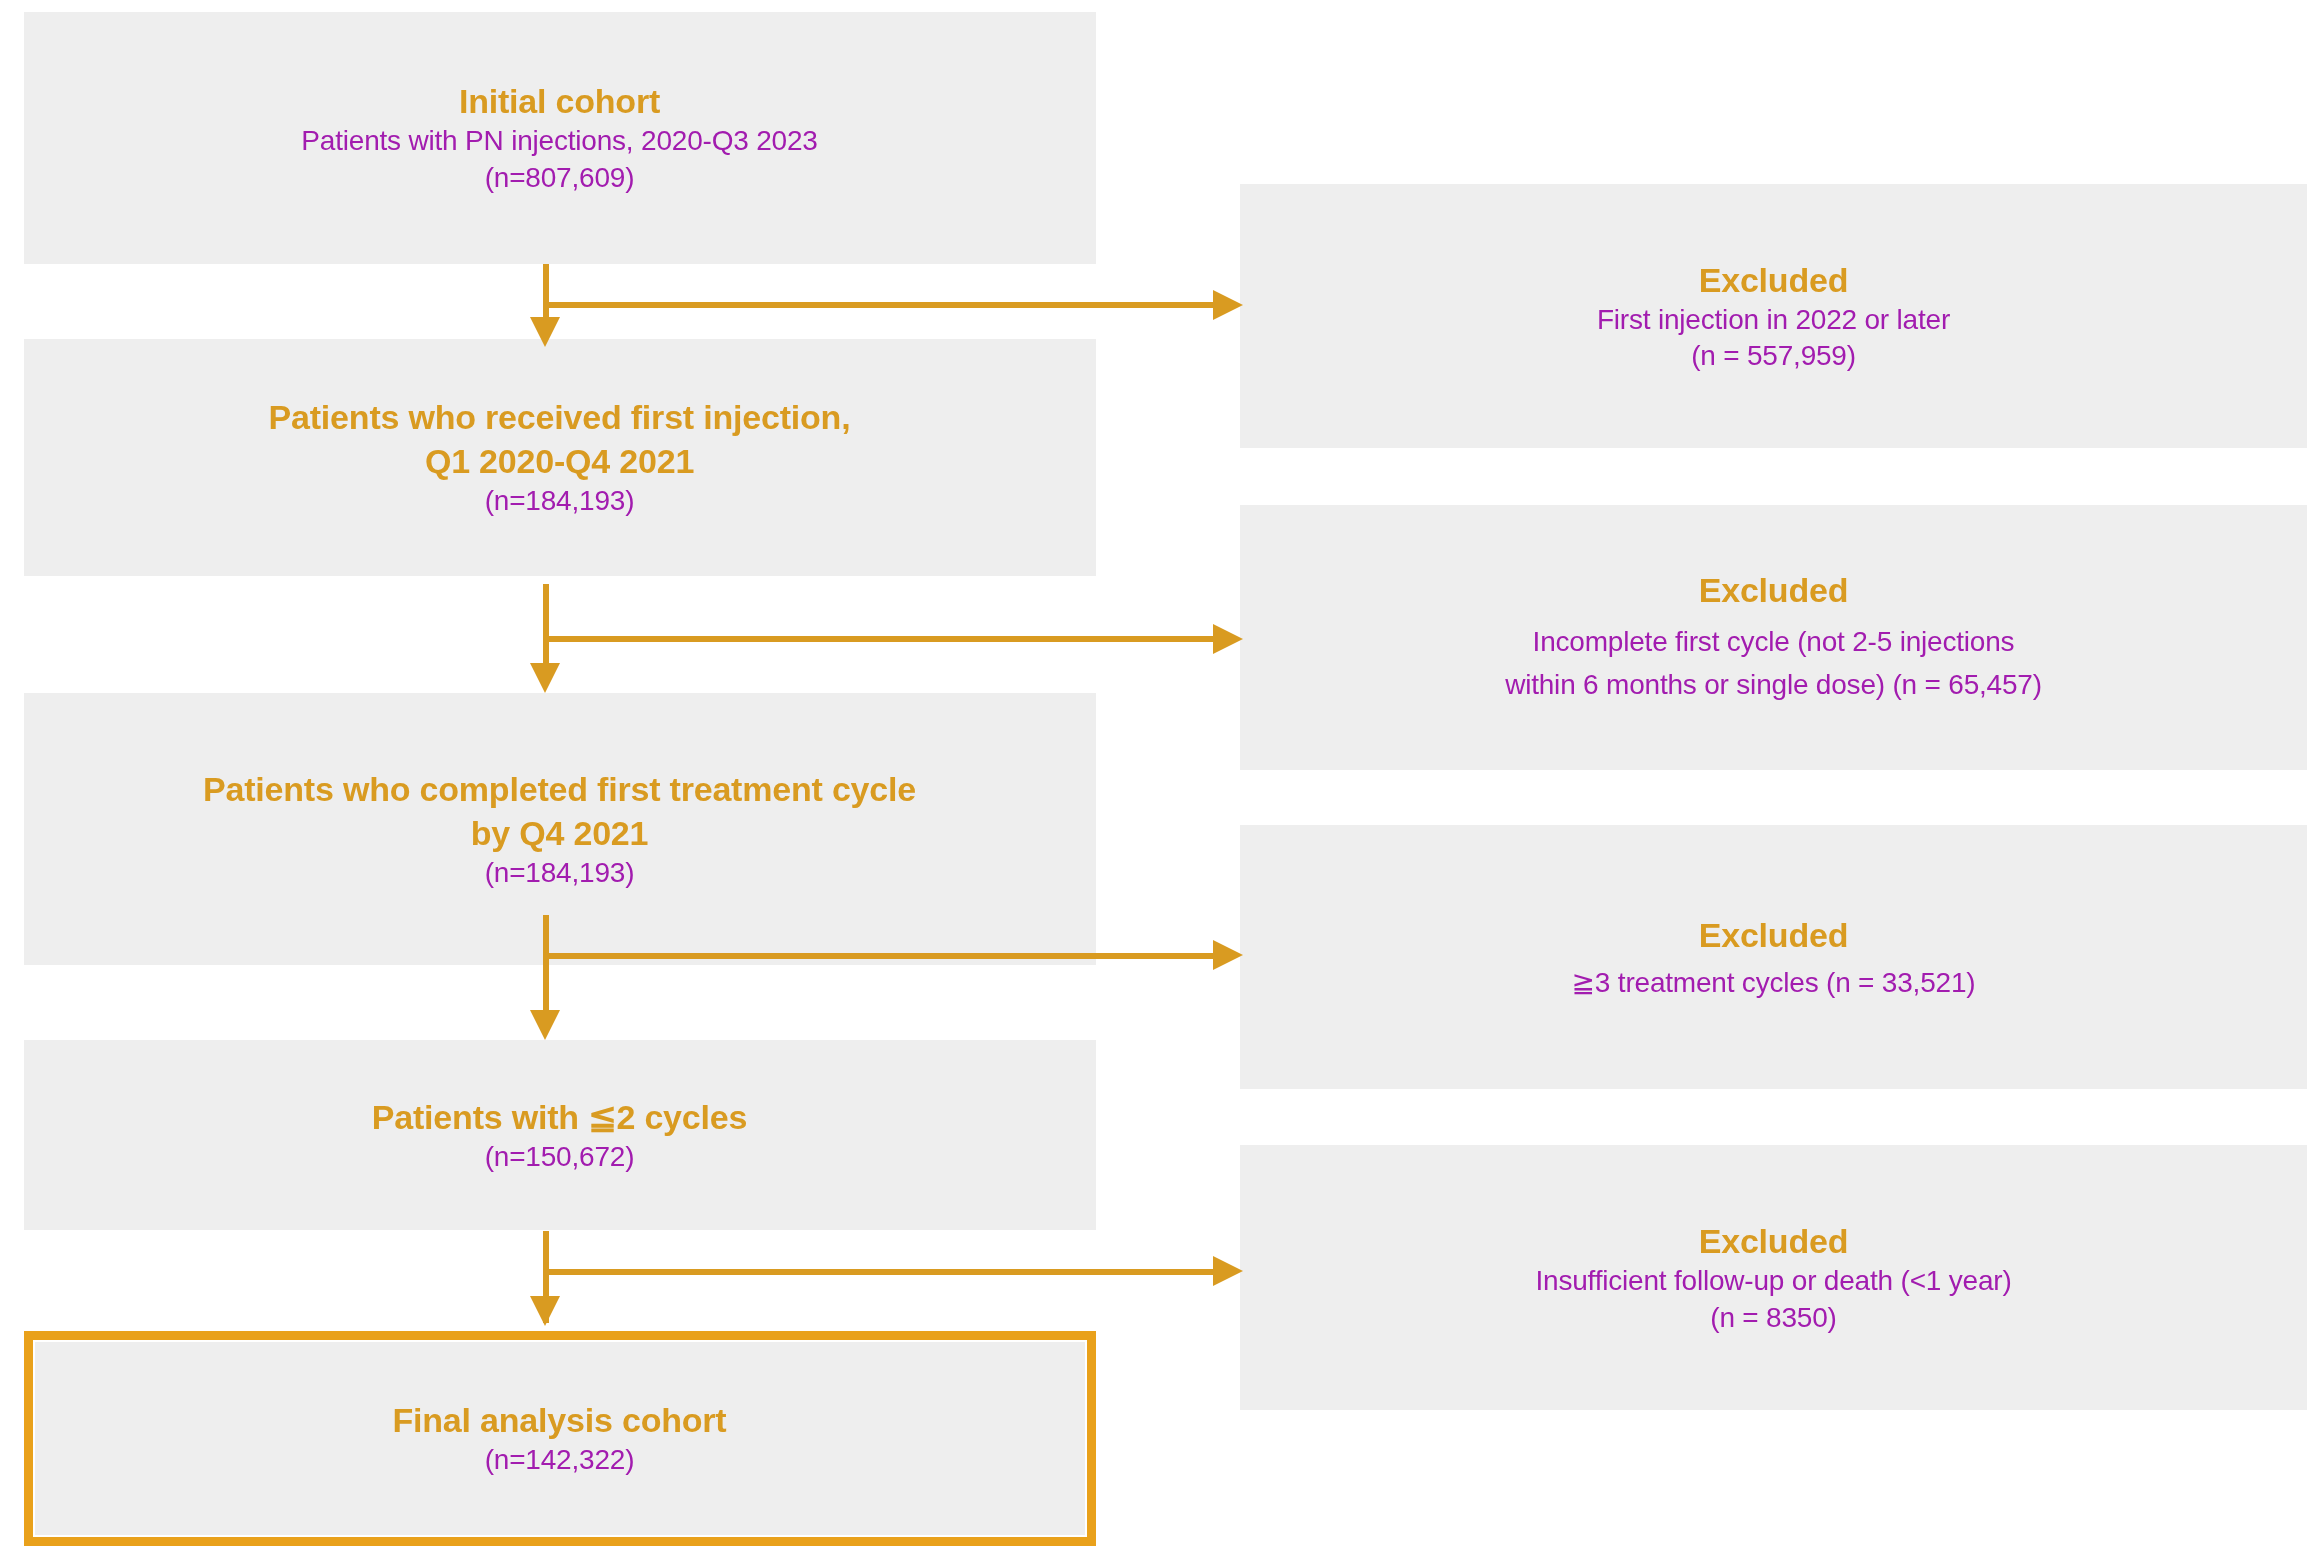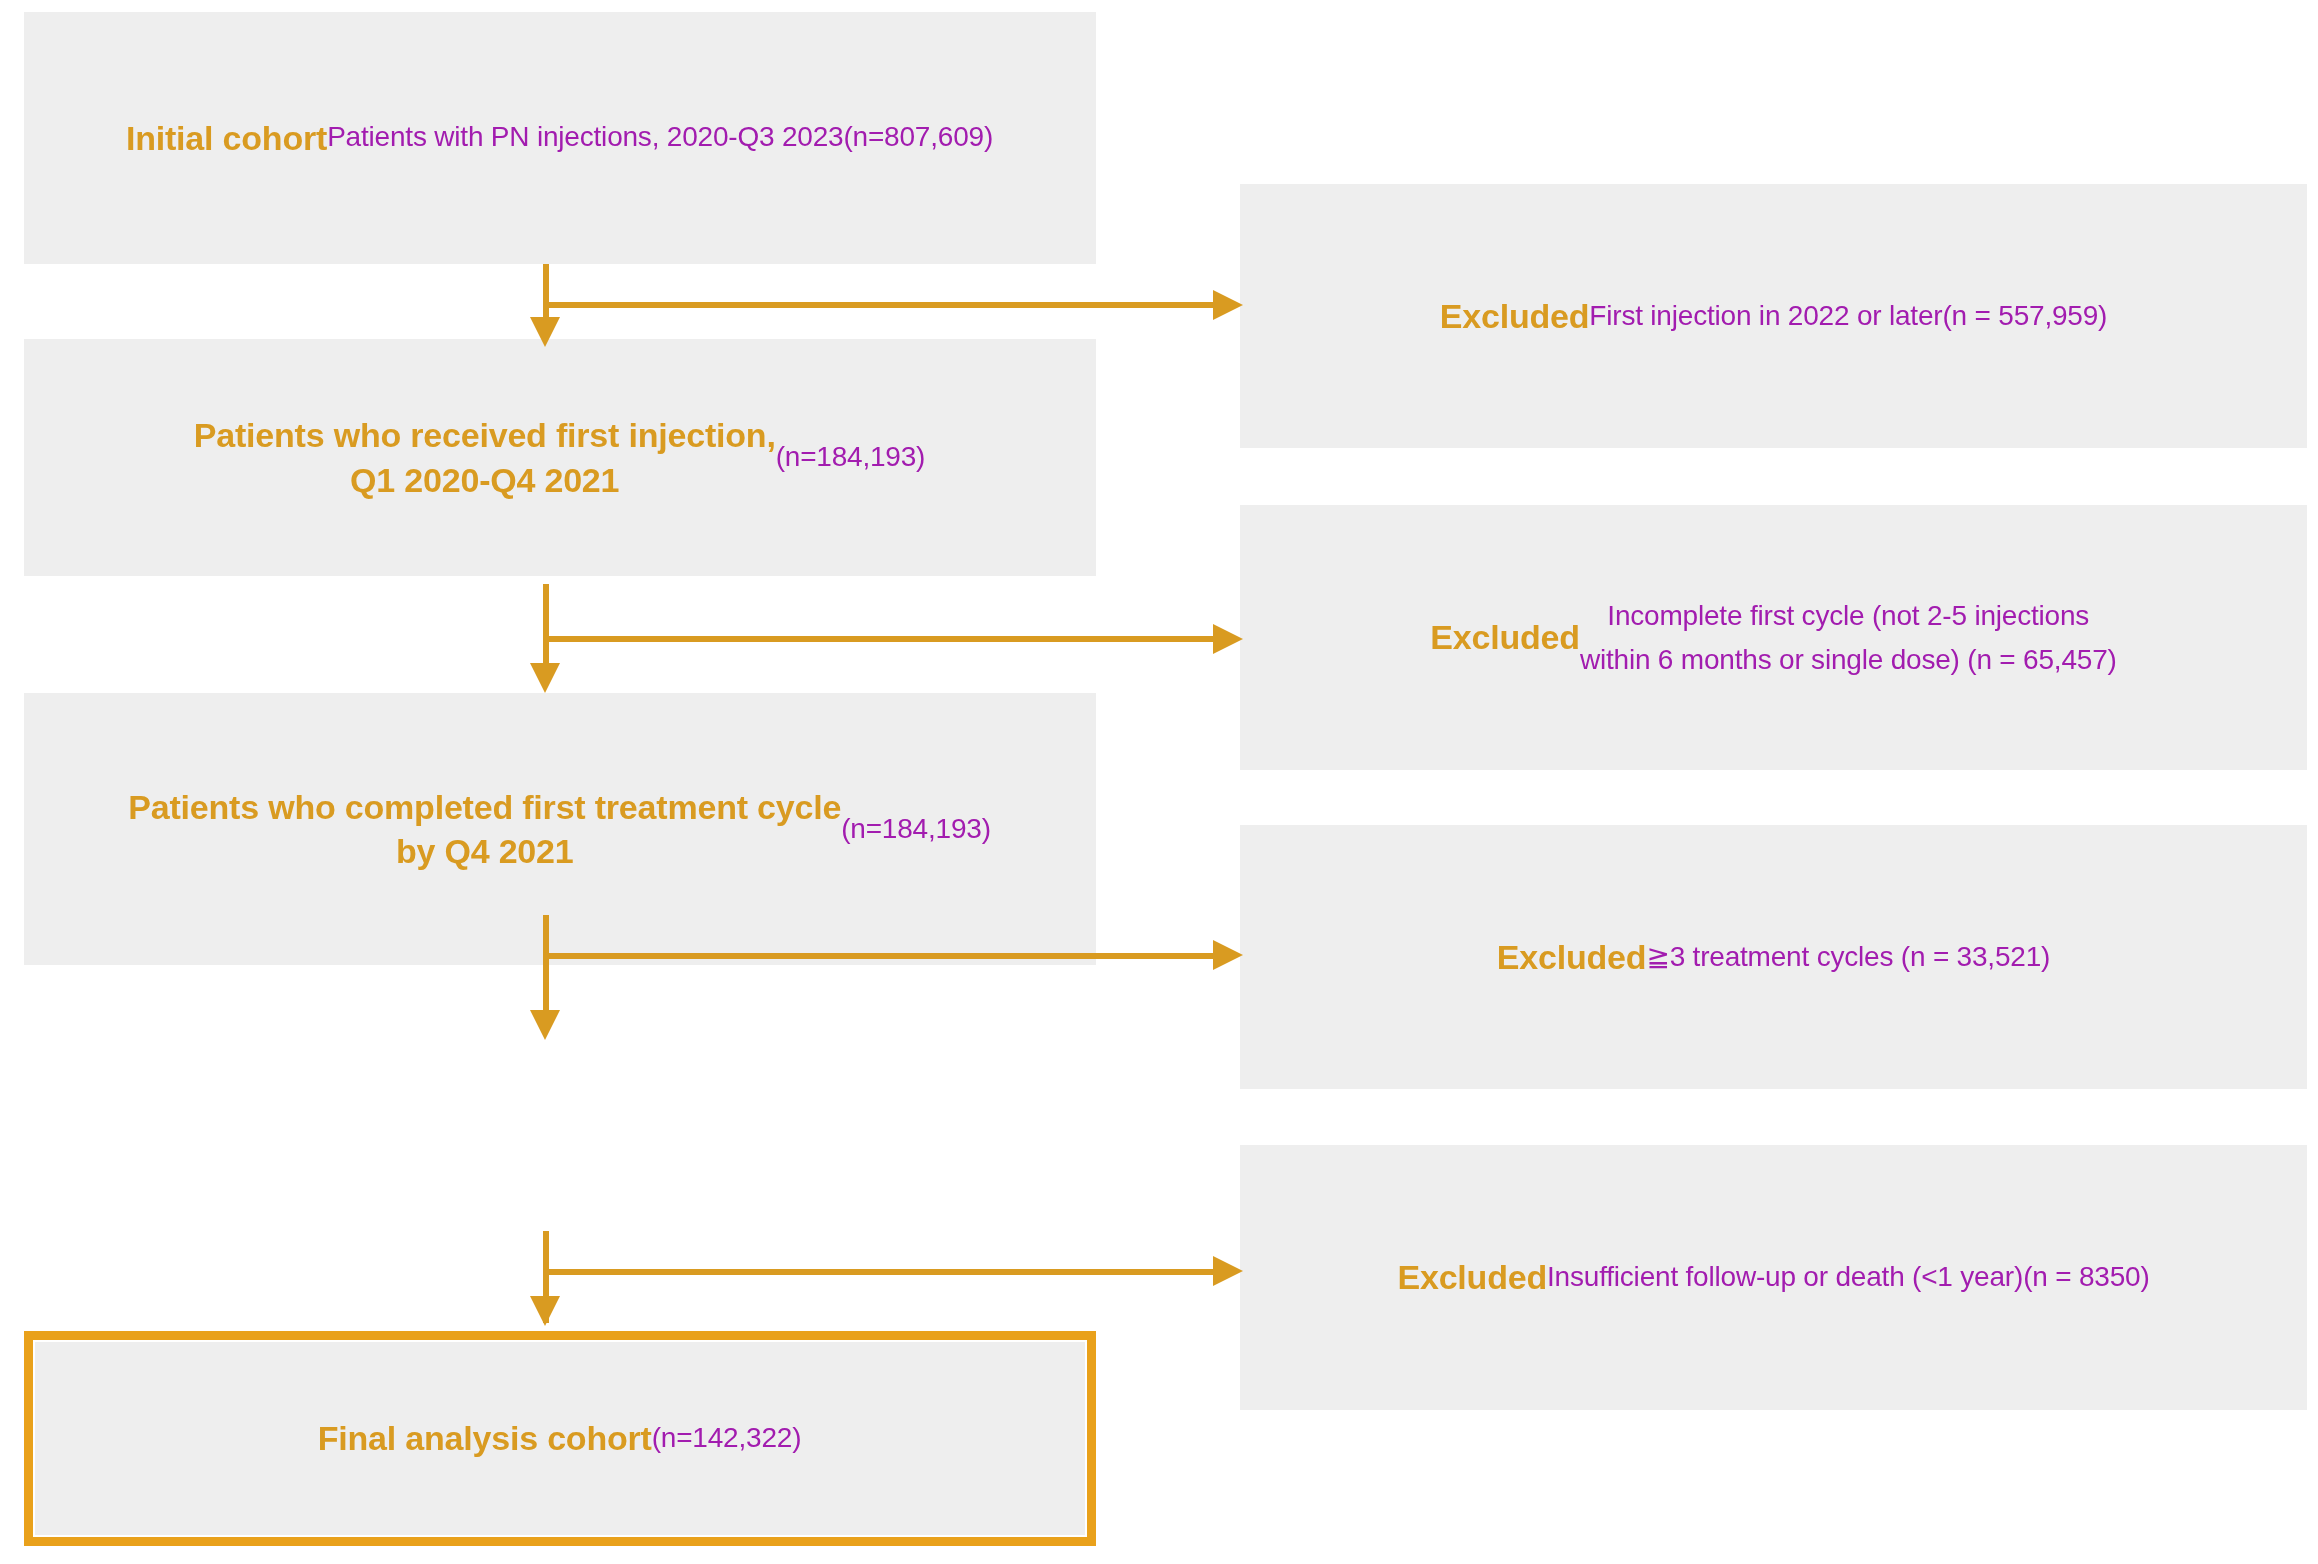--- a/index.html
+++ b/index.html
@@ -18,21 +18,21 @@
     background: #ffffff;
     overflow: hidden;
   }
 
   
   .box {
     position: absolute;
     background: #EEEEEE;
     box-sizing: border-box;
     display: flex;
-    flex-direction: row;
+    flex-direction: column;
     align-items: center;
     justify-content: center;
     text-align: center;
     padding: 4.7px 19px;
   }
   .box.final {
     background: #EEEEEE;
     border: 9.4px solid #E9A11B;
     outline: 2.3px solid #ffffff;
     outline-offset: -11.7px;
@@ -101,20 +101,24 @@
 Q1 2020-Q4 2021</div>
     <div class="sub">(n=184,193)</div>
   </div>
 
   <div class="box" style="left:23.5px; top:693px; width:1072px; height:272px;">
     <div class="ttl">Patients who completed first treatment cycle
 by Q4 2021</div>
     <div class="sub">(n=184,193)</div>
   </div>
 
+  <div class="box" style="left:23.5px; top:1040px; width:1072px; height:190px;">
+    <div class="ttl">Patients with ≦2 cycles</div>
+    <div class="sub">(n=150,672)</div>
+  </div>
 
   <div class="box final" style="left:23.5px; top:1324px; width:1072px; height:215px;">
     <div class="ttl">Final analysis cohort</div>
     <div class="sub">(n=142,322)</div>
   </div>
 
   <div class="box" style="left:1240px; top:184px; width:1067px; height:264px;">
     <div class="ttl">Excluded</div>
     <div class="sub">First injection in 2022 or later</div>
     <div class="sub">(n = 557,959)</div>

